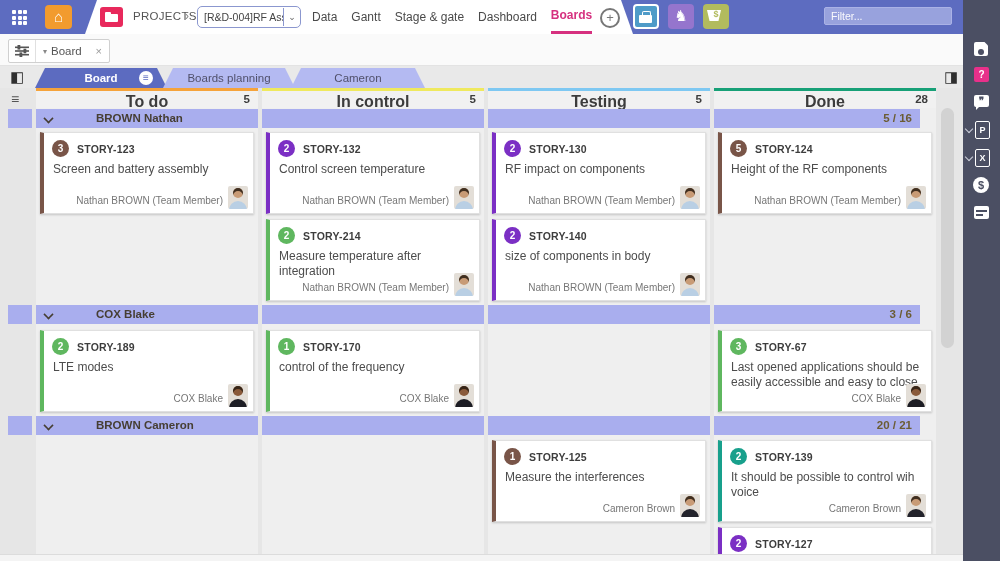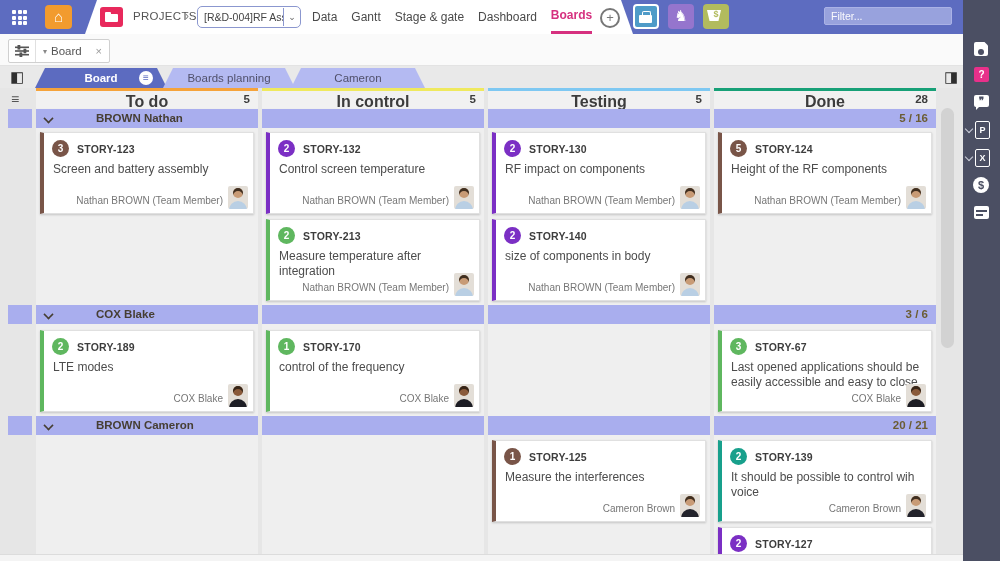--- a/index.html
+++ b/index.html
@@ -73,21 +73,21 @@
   .body{position:absolute;left:0;top:88px;width:963px;height:466px;overflow:hidden;background:#e6e6e6;}
   .colstrip{position:absolute;top:0;bottom:0;width:222px;background:#efefef;}
   .colhead{position:absolute;top:0;width:222px;height:20px;background:#f1f1f1;border-top:3px solid #ccc;box-sizing:border-box;}
   .colhead .cl{position:absolute;left:0;right:0;text-align:center;top:2px;font-size:16px;font-weight:bold;color:#3c3c3c;}
   .colhead .cc{position:absolute;right:8px;top:2px;font-size:11.5px;font-weight:bold;color:#3c3c3c;}
   .gutter-menu{position:absolute;left:11px;top:3px;font-size:14px;color:#555;cursor:pointer;}
   .lane-head{position:absolute;height:19px;}
   .seg{position:absolute;top:0;height:19px;background:#a9aeee;}
   .seg-gutter{left:8px;width:24px;}
   .seg-c0{left:36px;width:222px;} .seg-c1{left:262px;width:222px;}
-  .seg-c2{left:488px;width:222px;} .seg-c3{left:714px;width:222px;}
+  .seg-c2{left:488px;width:222px;} .seg-c3{left:714px;width:206px;}
   .lane-name{position:absolute;left:24px;top:3px;font-size:11.5px;font-weight:bold;color:#463e33;white-space:nowrap;padding-left:36px;}
   .lane-chev{position:absolute;left:8px;top:5px;width:7px;height:7px;border-right:2px solid #463e33;border-bottom:2px solid #463e33;
     transform:rotate(45deg) scale(.8);cursor:pointer;}
   .lane-counter{position:absolute;right:8px;top:3px;font-size:11.5px;font-weight:bold;color:#6b5c33;}
 
   
   .card{position:absolute;width:214px;height:82px;background:#fff;border:1px solid #e0e0e0;border-left:4px solid #999;
     box-sizing:border-box;box-shadow:0 1px 2px rgba(0,0,0,.18);cursor:pointer;}
   .card .chead{position:absolute;left:8px;top:7px;display:flex;align-items:center;gap:8px;}
   .badge{width:17px;height:17px;border-radius:50%;color:#fff;font-size:10px;font-weight:bold;text-align:center;line-height:17px;}
@@ -271,21 +271,21 @@
         </div>
       <div class="ctitle">Control screen temperature</div>
       <div class="cassign">
           <span class="aname">Nathan BROWN (Team Member)</span>
           <span class="avatar nathan"></span>
         </div>
     </div>
     <div class="card" style="left: 266px; top: 131px; border-left-color: rgb(95, 183, 95);">
       <div class="chead">
           <span class="badge" style="background-color: rgb(95, 183, 95);">2</span>
-        <span class="sid">STORY-213</span>
+        <span class="sid">STORY-214</span>
         </div>
       <div class="ctitle">Measure temperature after integration</div>
       <div class="cassign">
           <span class="aname">Nathan BROWN (Team Member)</span>
           <span class="avatar nathan"></span>
         </div>
     </div>
     <div class="card" style="left: 492px; top: 44px; border-left-color: rgb(123, 47, 196);">
       <div class="chead">
           <span class="badge" style="background-color: rgb(123, 47, 196);">2</span>

